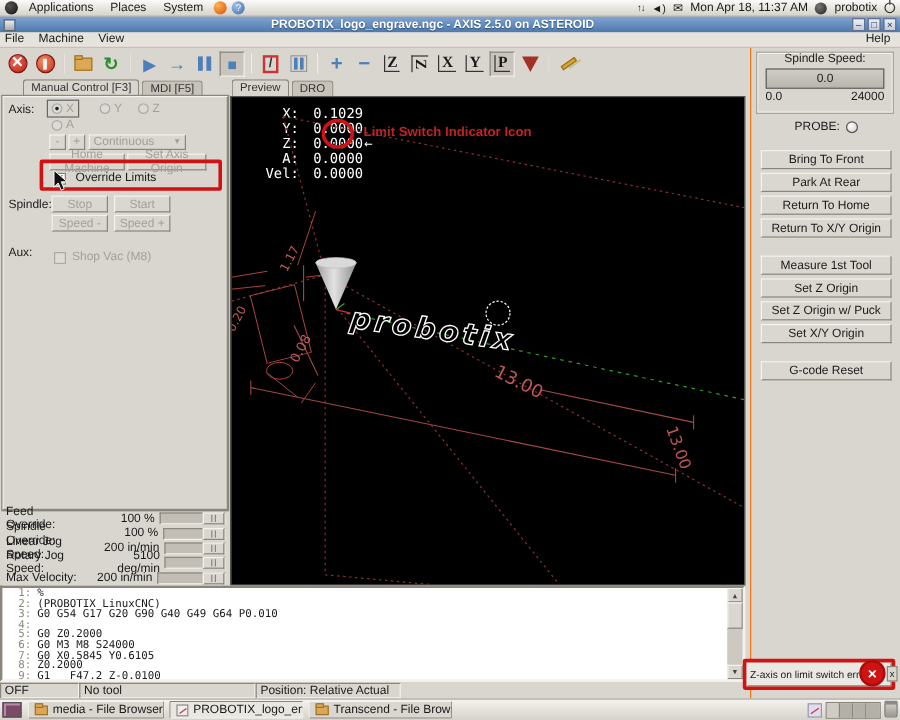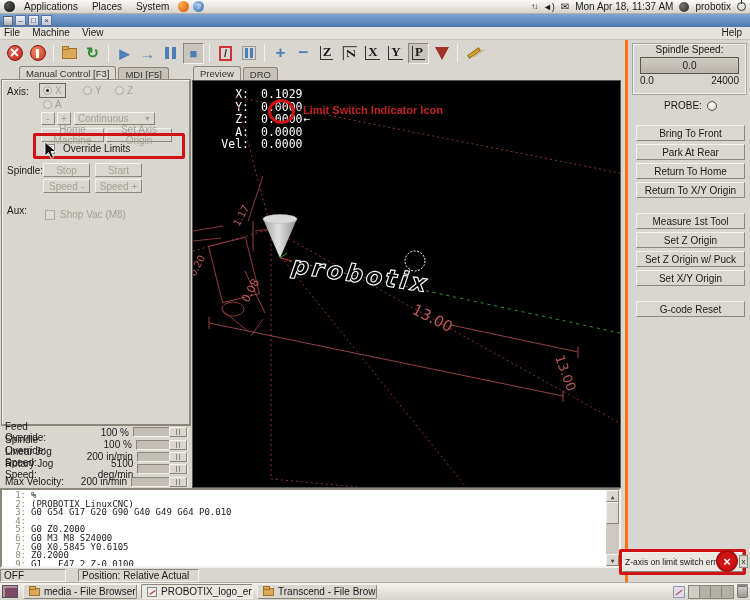--- a/index.html
+++ b/index.html
@@ -89,41 +89,41 @@
   
   #preview { left:192px; top:80px; width:429px; height:408px; background:#000;
     border:1px solid #555; }
   .dro-row { display:flex; font-family:"DejaVu Sans Mono",monospace; font-size:11.5px;
     color:#fff; line-height:12.6px; }
   .dro-row .dl { width:46px; text-align:right; }
   .dro-row .dv { margin-left:12px; }
 
   
   #right-panel { left:625px; top:40px; width:125px; height:542px;
-    border-left:3px solid #f97316; background:#d9d6cf; }
+    border-left:1px solid #f97316; background:#d9d6cf; }
   .rbtn { position:absolute; left:8px; width:109px; height:16px; }
   #spindle-group { position:absolute; left:4px; top:3px; width:115px; height:52px;
     border:1px solid #aaa69d; box-shadow:inset 0 0 0 1px #f2f0ec; font-size:10px; text-align:center; }
   #spindle-bar { margin:2px 7px 0 7px; height:17px; border:1px solid #5a5throw650; border:1px solid #5a564e;
     background:linear-gradient(#cfccc5,#b9b5ad); font-size:10px; line-height:15px; text-align:center; }
 
   
   #gcode { left:0; top:488px; width:621px; height:80px; background:#fff;
     border:2px solid; border-color:#8a867c #f4f2ee #f4f2ee #8a867c; overflow:hidden;
     font-family:"DejaVu Sans Mono",monospace; font-size:9px; line-height:8.6px; padding-top:1px; }
   .gline { display:flex; white-space:pre; }
   .gnum { width:24px; text-align:right; color:#8f8b76; margin-right:5px; }
   #gscroll { position:absolute; right:0; top:0; width:13px; height:76px; background:#cdc9c1; }
   .sarrow { width:13px; height:12px; font-size:6px; text-align:center; line-height:12px; color:#444;
     background:#dad7d0; border:1px solid; border-color:#f4f2ee #8a867c #8a867c #f4f2ee; }
   #sthumb { width:13px; height:22px; background:#dad7d0; border:1px solid;
     border-color:#f4f2ee #8a867c #8a867c #f4f2ee; }
 
   
-  #statusbar { left:0; top:568px; width:621px; height:14px; display:flex; gap:12px;
+  #statusbar { left:0; top:568px; width:621px; height:14px; display:flex; gap:0;
     padding-top:1px; font-size:10px; }
   .scell { border:1px solid; border-color:#8a867c #f4f2ee #f4f2ee #8a867c;
     padding:0 3px; height:13px; line-height:12px; background:#d9d6cf; }
 
   
   #taskbar { left:0; top:582px; width:750px; height:18px;
     background:linear-gradient(#f4f2ee,#d6d3cb); border-top:1px solid #b3afa6;
     display:flex; align-items:center; padding:0 2px; font-size:10px; }
   .taskbtn { height:15px; display:flex; align-items:center; gap:4px; padding:0 5px;
     background:#dad7d0; border:1px solid; border-color:#f4f2ee #8a867c #8a867c #f4f2ee;
@@ -164,20 +164,21 @@
     <span class="dot-icon" style="width:10px;height:10px;background:radial-gradient(circle at 35% 35%,#777,#222);"></span>
     <span>probotix</span>
     <span style="width:9px;height:9px;border:1.5px solid #333;border-radius:50%;position:relative;display:inline-block;">
         <i style="position:absolute;left:2.5px;top:-3px;width:1.5px;height:4px;background:#333;"></i>
       </span>
   </div>
 </div>
 
 <div id="titlebar" class="abs">
   <span style="width:10px;height:10px;background:linear-gradient(#eee,#aaa);border:1px solid #567;"></span>
+  <span class="title">PROBOTIX_logo_engrave.ngc - AXIS 2.5.0 on ASTEROID</span>
   <span class="winbtn">–</span>
   <span class="winbtn">□</span>
   <span class="winbtn">×</span>
 </div>
 
 <div id="menubar" class="abs">
   <span>File</span>
   <span>Machine</span>
   <span>View</span>
   <span id="menu-help">Help</span>
@@ -479,20 +480,21 @@
   <div class="gline"><span class="gnum">9:</span><span>G1   F47.2 Z-0.0100</span></div>
   <div id="gscroll">
     <div class="sarrow">▲</div>
     <div id="sthumb"></div>
     <div class="sarrow" style="position:absolute;bottom:0;">▼</div>
   </div>
 </div>
 
 <div id="statusbar" class="abs">
   <span class="scell" style="width:66px;">OFF</span>
+  <span class="scell" style="width:147px;">No tool</span>
   <span class="scell" style="width:121px;">Position: Relative Actual</span>
 </div>
 
 <div id="taskbar" class="abs">
   <span style="width:16px;height:13px;background:#7a4a66;border:1px solid #555;margin-right:5px;box-shadow:inset 2px 2px 0 #b78aa5;"></span>
   <span class="taskbtn" style="width:114px;">
     <span class="minifolder"></span>
     <span>media - File Browser</span>
     </span>
   <span class="taskbtn pressed" style="width:112px;">

